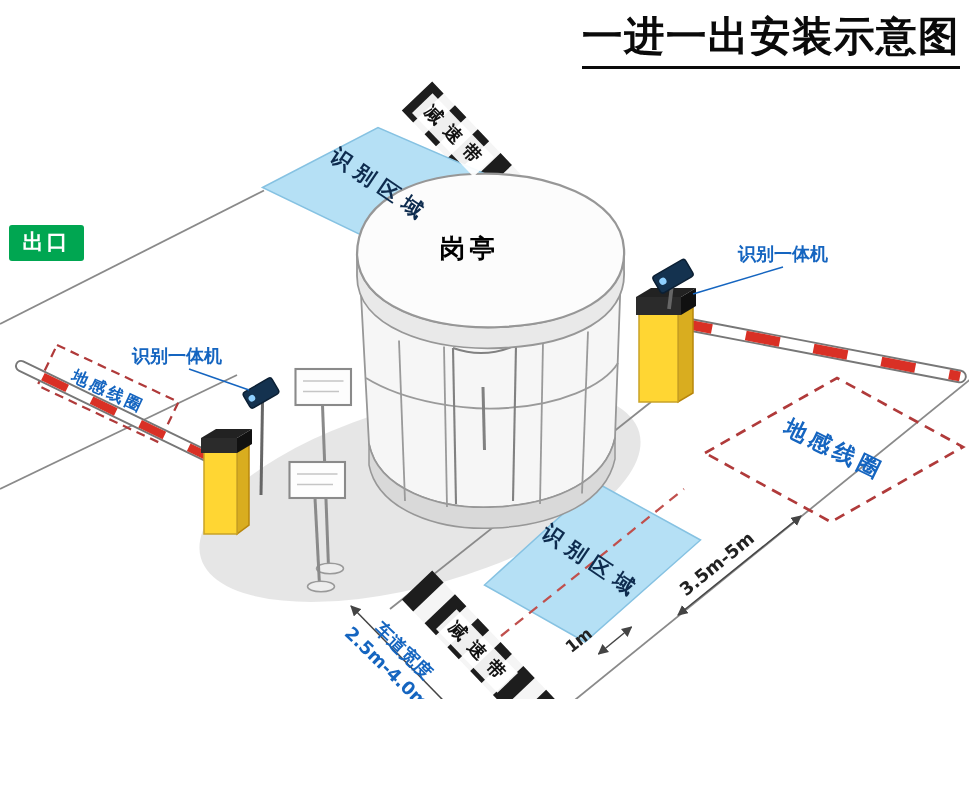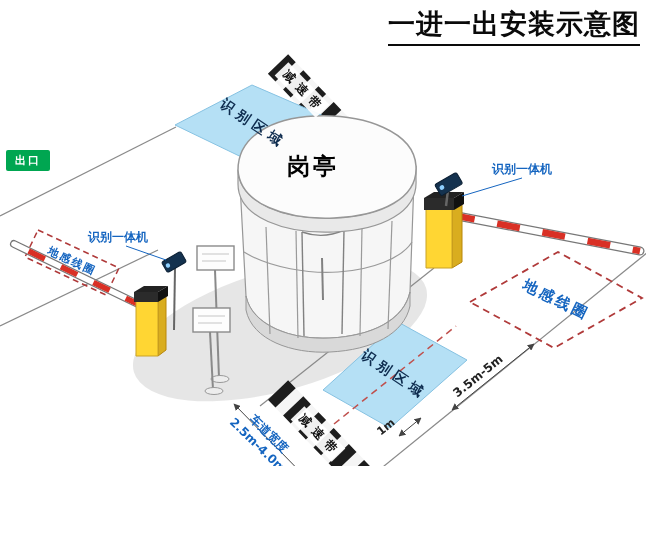--- a/index.html
+++ b/index.html
@@ -3,26 +3,26 @@
 <meta charset="utf-8">
 <style>
   html,body{margin:0;padding:0;background:#fff;}
   .canvas{position:relative;width:646px;height:466px;background:#ffffff;overflow:hidden;
           font-family:"DejaVu Sans",sans-serif;}
   .canvas svg{position:absolute;left:0;top:0;}
   .lbl{position:absolute;white-space:nowrap;}
 
   #title{right:6px;top:6px;font-size:27px;font-weight:bold;color:#0a0a0a;
          letter-spacing:1px;border-bottom:2px solid #0a0a0a;padding-bottom:2px;}
-  .badge{background:#00a651;color:#fff;font-weight:bold;font-size:11px;
+  .badge{background:#00a651;color:#fff;font-weight:bold;font-size:14px;
          padding:3px 9px;letter-spacing:2px;border-radius:2px;}
   #badge-exit{left:6px;top:150px;}
   #badge-entrance{left:327px;top:488px;padding-left:17px;}
   #booth-label{left:313px;top:166px;transform:translate(-50%,-50%);
-               font-size:23px;font-weight:bold;letter-spacing:3px;color:#000;}
+               font-size:17px;font-weight:bold;letter-spacing:3px;color:#000;}
   .bump-label{background:rgba(255,255,255,.93);color:#111;font-weight:bold;
               font-size:12px;letter-spacing:6px;padding:1px 0 1px 5px;}
   #bump-top{left:302px;top:90px;transform:translate(-50%,-50%) rotate(46deg);}
   #bump-bottom{left:318px;top:434px;transform:translate(-50%,-50%) rotate(46deg);}
   .rec-label{color:#0d2b4e;font-weight:bold;font-size:14px;letter-spacing:5px;}
   #rec-top{left:253px;top:124px;transform:translate(-50%,-50%) rotate(34deg);}
   #rec-bottom{left:394px;top:375px;transform:translate(-50%,-50%) rotate(34deg);}
   .blue-label{color:#1565c0;font-weight:bold;}
   #reader-left{left:88px;top:229px;font-size:12px;}
   #reader-right{left:492px;top:161px;font-size:12px;}

